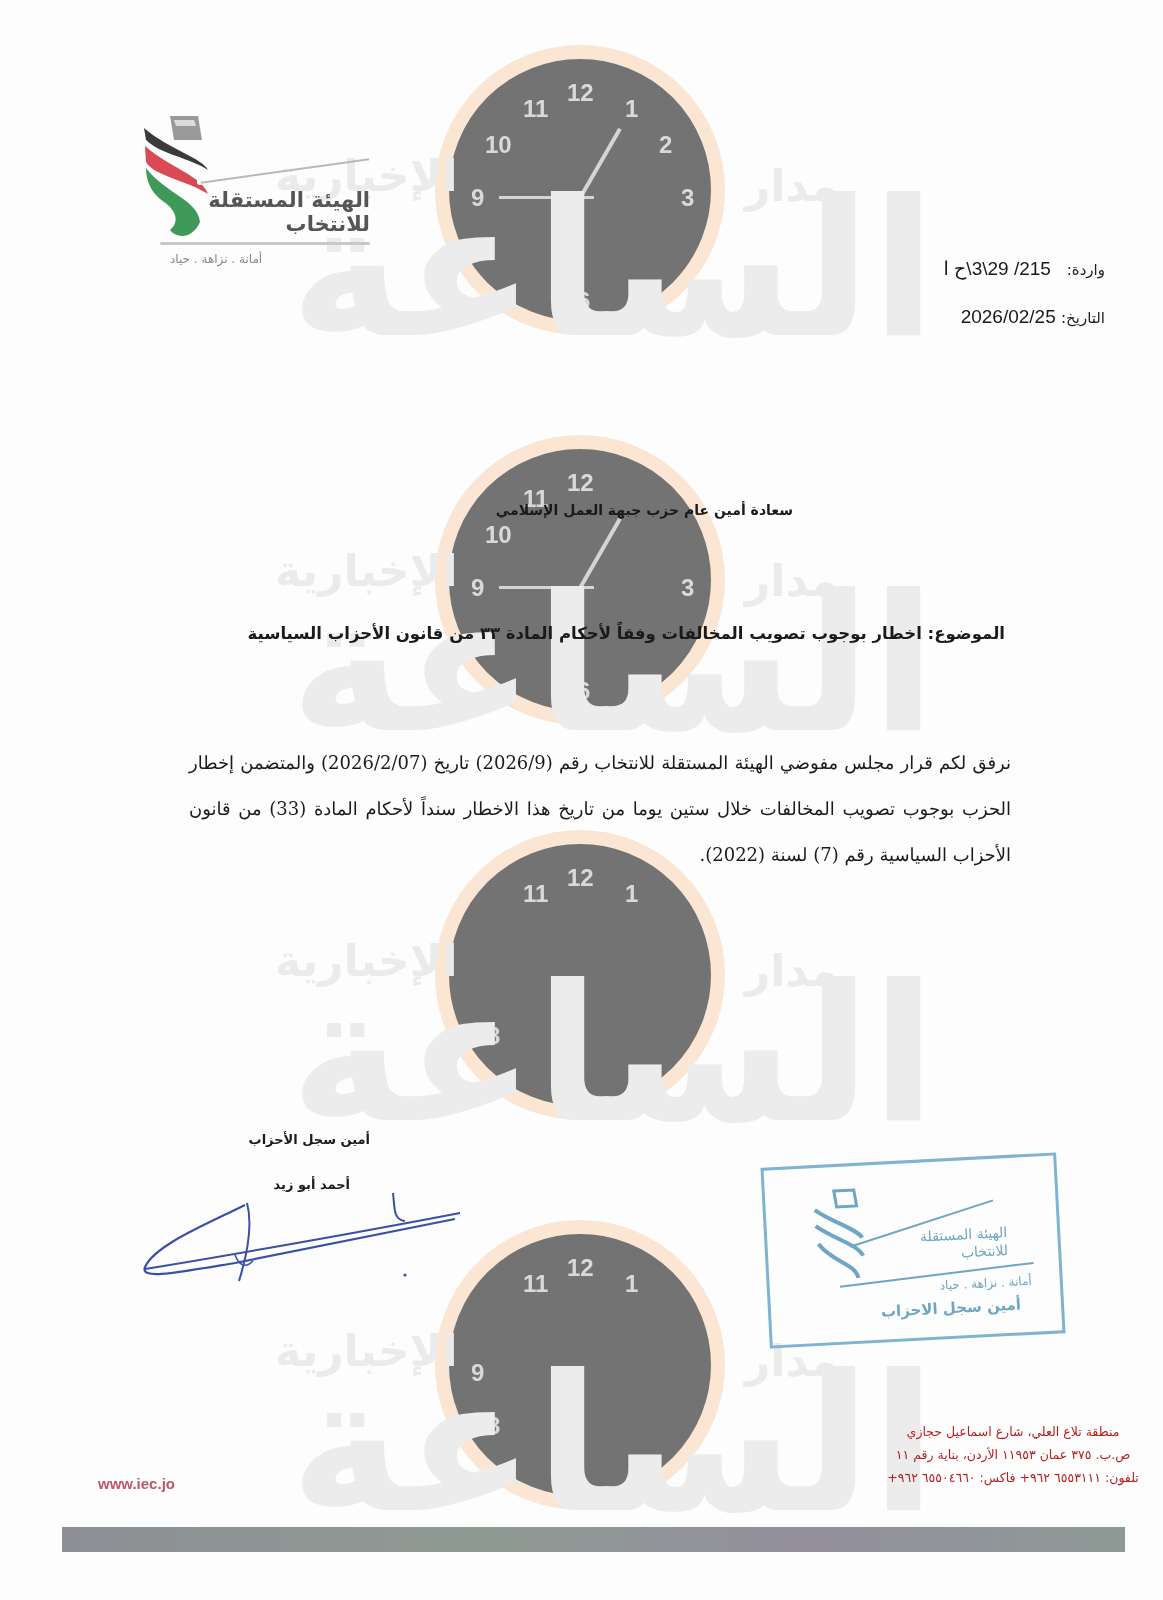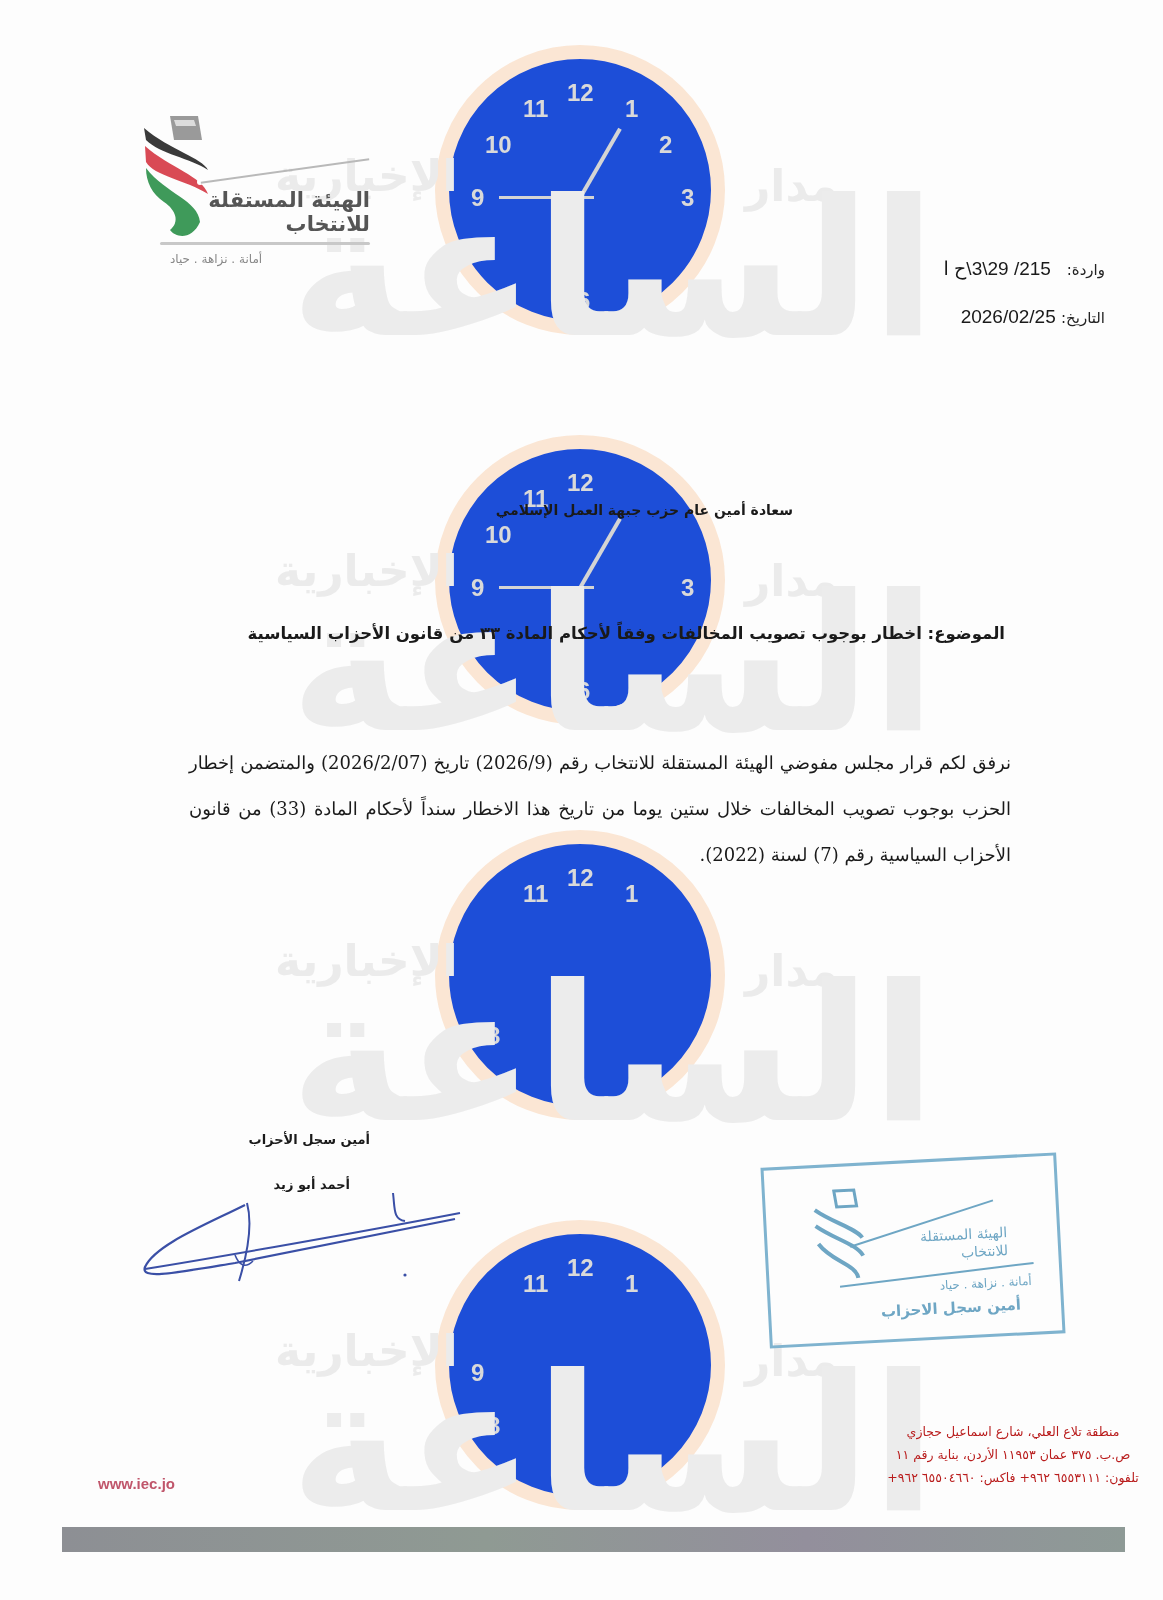--- a/index.html
+++ b/index.html
@@ -9,21 +9,21 @@
     font-family: "Liberation Serif", "DejaVu Serif", serif;
     color: #1a1a1a;
   }
   .abs { position: absolute; }
 
   
   .wm { position: absolute; pointer-events: none; }
   .wm-clock {
     width: 290px; height: 290px; border-radius: 50%;
     border: 14px solid #fbe6d4;
-    background: #1d4ed8;
+    background: #737373;
     box-sizing: border-box;
   }
   .wm-clock .num {
     position: absolute; font-family: "Liberation Sans", sans-serif; font-weight: bold;
     font-size: 24px; color: #d9d9d9;
   }
   .wm-clock .hand { position: absolute; background: #d4d4d4; transform-origin: left center; }
   .wm-text-big {
     font-family: "DejaVu Sans", sans-serif; font-weight: bold;
     color: #ececec; font-size: 190px; line-height: 1; direction: rtl;

